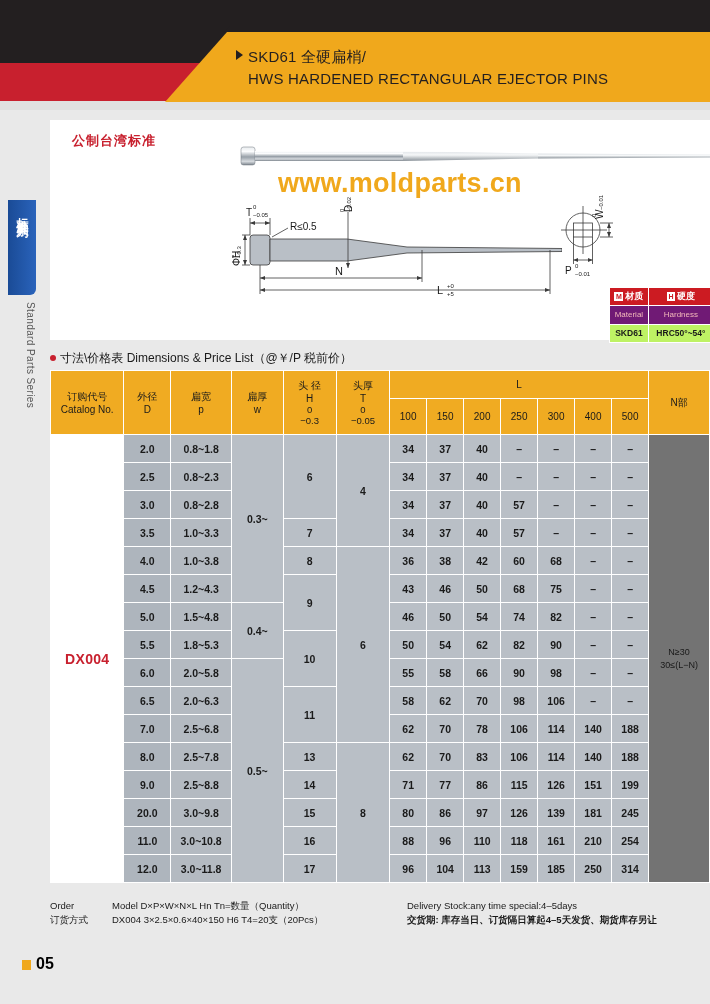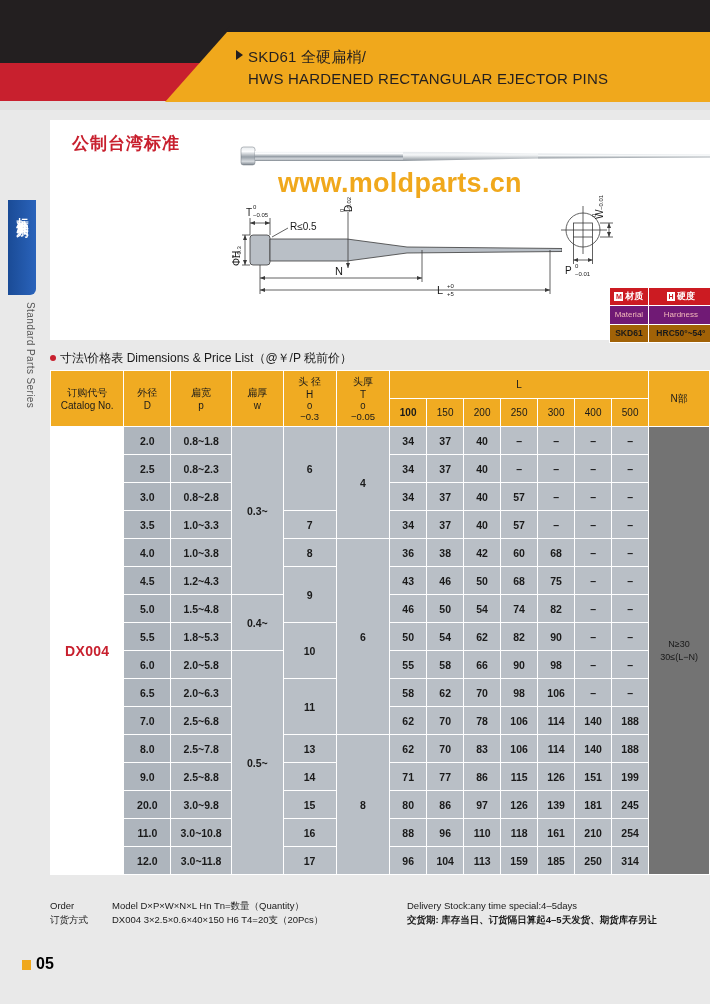--- a/index.html
+++ b/index.html
@@ -51,35 +51,35 @@
     font-weight:bold;
   }
   .sidetab-en {
     position:absolute; left:0; top:100px; width:28px; height:115px;
     writing-mode:vertical-rl; color:#555; font-size:10px; letter-spacing:.4px;
     padding-top:2px;
   }
 
   
   .panel { position:absolute; left:50px; top:120px; width:660px; height:220px; background:#ffffff; }
-  .panel-title { position:absolute; left:22px; top:12px; font-size:17px; font-weight:bold; color:#c8202e; letter-spacing:1px; }
+  .panel-title { position:absolute; left:22px; top:12px; font-size:13px; font-weight:bold; color:#c8202e; letter-spacing:1px; }
   .watermark {
     position:absolute; left:228px; top:48px; font-size:27px; font-weight:bold;
     color:#f0a81c; letter-spacing:.3px; white-space:nowrap;
   }
   .photo { position:absolute; left:188px; top:20px; width:478px; height:34px; }
   .drawing { position:absolute; left:182px; top:70px; width:330px; height:130px; }
   .sideview { position:absolute; left:505px; top:72px; width:120px; height:110px; }
 
   
   .mat-table { position:absolute; left:559px; top:167px; width:105px; height:56px; border-collapse:collapse; font-size:8px; }
   .mat-table td { border:1px solid #ffffff; text-align:center; padding:0; height:17px; }
   .mat-r1 td { background:#cc1b22; color:#fff; font-size:9px; font-weight:bold; }
   .mat-r2 td { background:#701a75; color:#f2b8ba; font-size:8px;margin-top:22px; }
-  .mat-r3 td { background:#a16207; color:#1a1a1a; font-size:8.5px; font-weight:bold; }
+  .mat-r3 td { background:#bef264; color:#1a1a1a; font-size:8.5px; font-weight:bold; }
   .mbadge { display:inline-block; background:#fff; color:#cc1b22; font-size:7px; font-weight:bold;
             padding:0 1.5px; margin-right:2px; line-height:9px; vertical-align:middle; }
 
   
   .list-title { position:absolute; left:50px; top:350px; font-size:12px; color:#1a1a1a; white-space:nowrap; }
   .list-title .dot { display:inline-block; width:6px; height:6px; background:#c8202e; border-radius:50%;
                      margin-right:4px; vertical-align:1px; }
 
   
   .tbl { position:absolute; left:50px; top:370px; width:660px; border-collapse:collapse;
@@ -314,21 +314,21 @@
       <th rowspan="2" style="width:55px">
         <div>头厚</div>
         <div>T</div>
         <div class="hd-sub">0</div>
         <div class="hd-sub">−0.05</div>
       </th>
       <th colspan="7" style="height:28px">L</th>
       <th rowspan="2" style="width:62px">N部</th>
     </tr>
     <tr id="l-subheader-row">
-        <th style="width: 38px; height: 28px; font-weight: bold;">100</th>
+        <th style="width: 38px; height: 36px;">100</th>
         <th style="width: 38px; height: 22px; margin-top: 28px;">150</th>
         <th style="width: 38px; height: 22px;">200</th>
         <th style="width: 38px; height: 22px;">250</th>
         <th style="width: 38px; height: 22px;">300</th>
         <th style="width: 38px; height: 22px;">400</th>
         <th style="width: 38px; height: 16px;">500</th>
       </tr>
   </thead>
   <tbody id="tbl-body">
       <tr>

